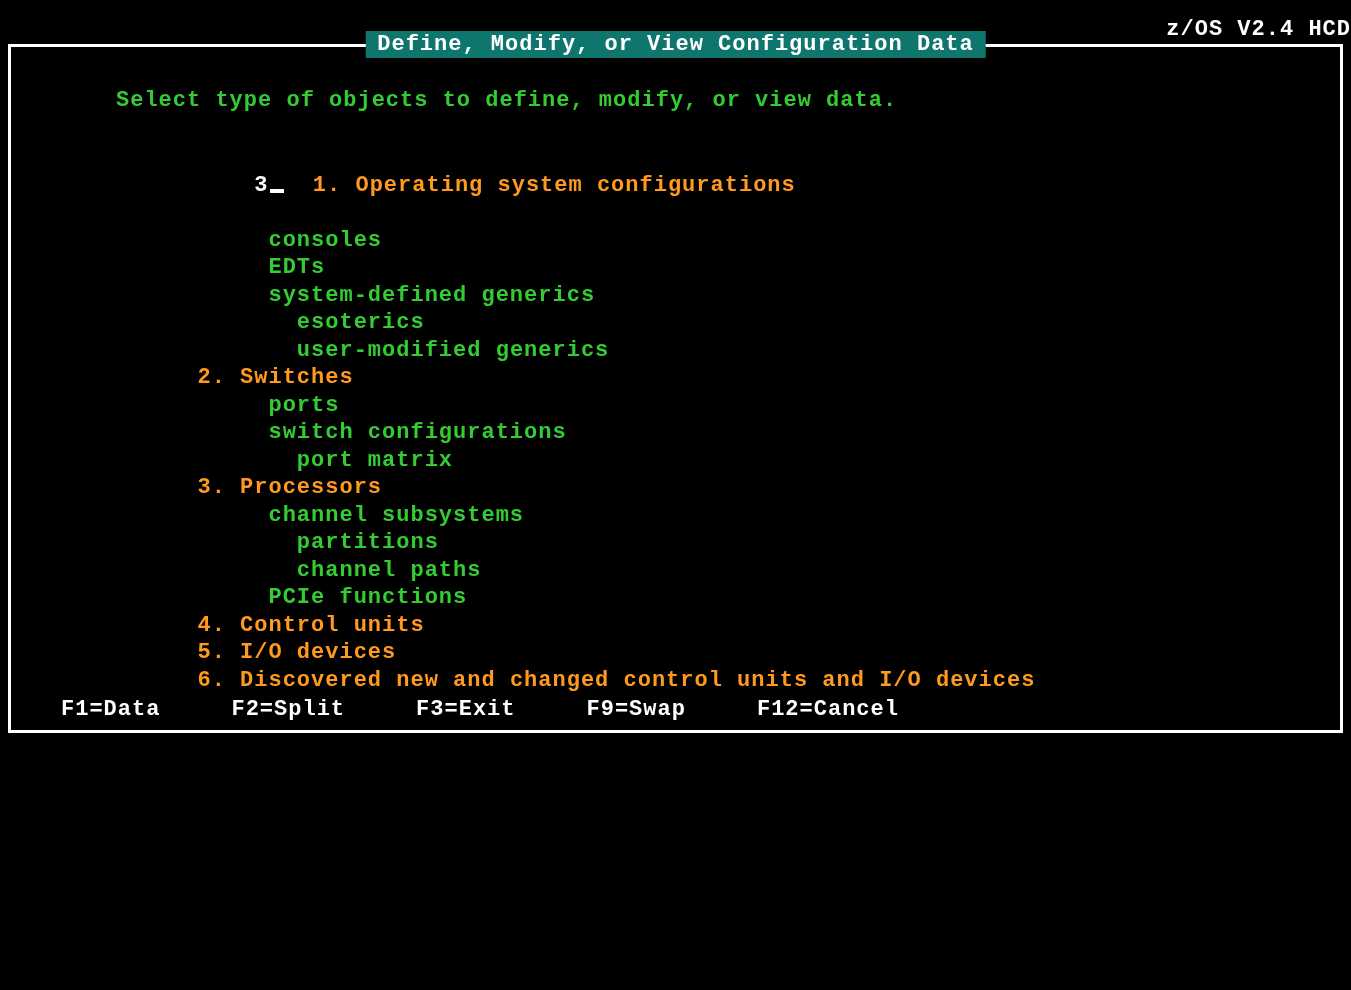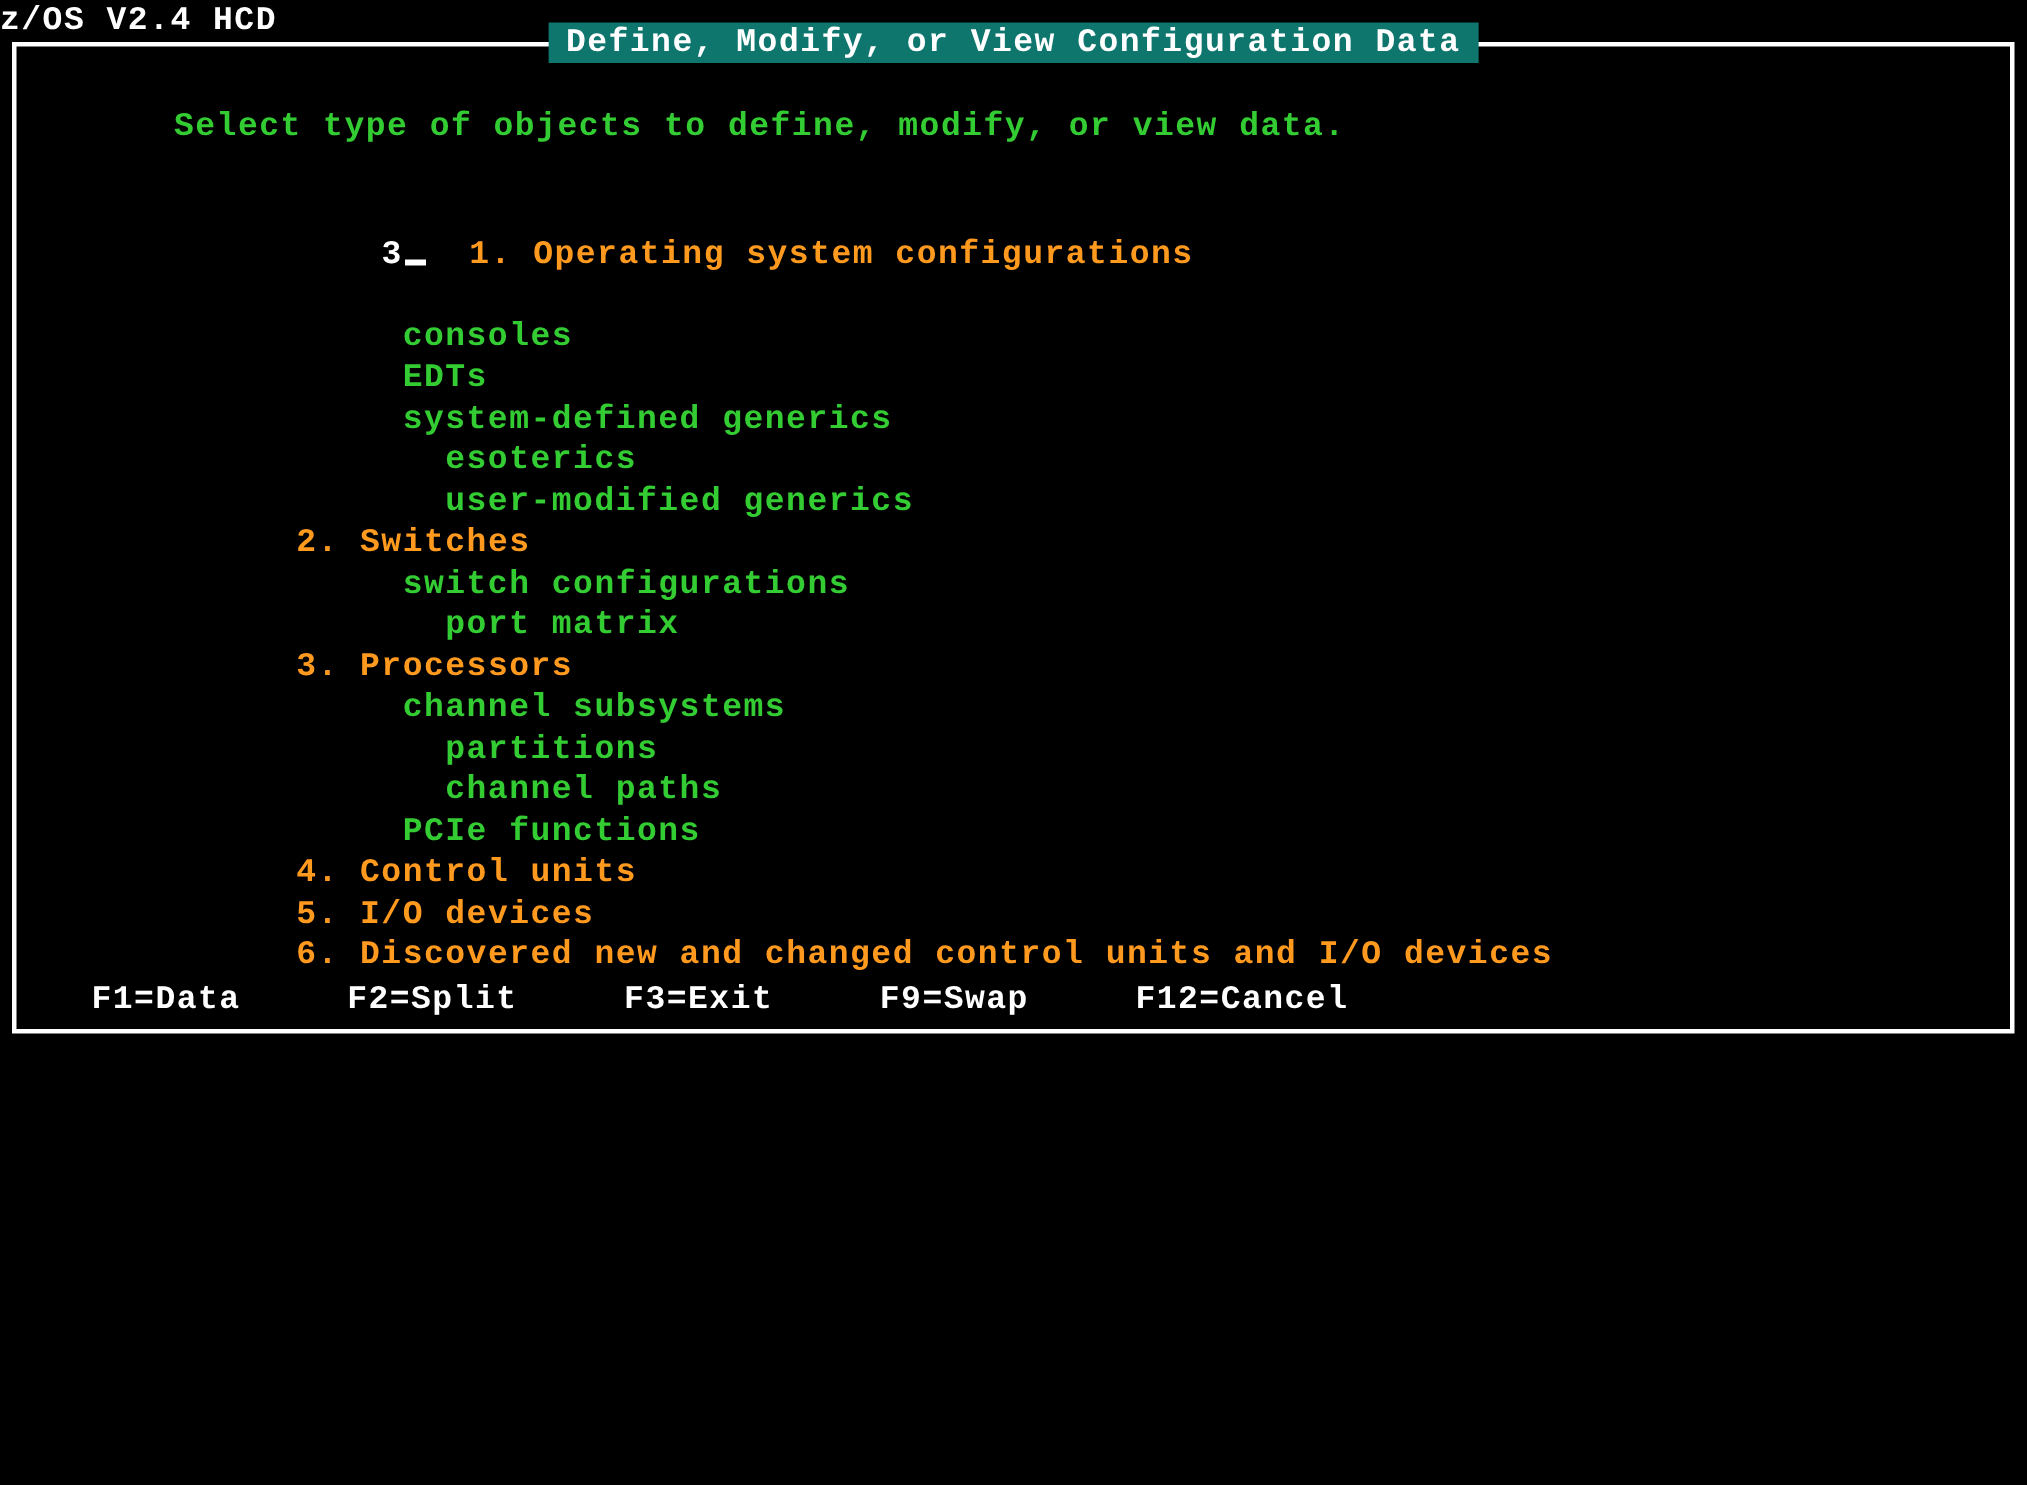--- a/index.html
+++ b/index.html
@@ -9,22 +9,22 @@
       font-weight: bold;
       font-size: 22px;
       letter-spacing: 1px;
       line-height: 1.25;
       width: 1351px;
       height: 990px;
       overflow: hidden;
     }
     .title-top {
       color: #fff;
-      text-align: left;
-      padding-top: 0px;
+      text-align: right;
+      padding-top: 16px;
     }
     .panel {
       border: 3px solid #fff;
       margin: 0 8px 0 8px;
       position: relative;
       padding-bottom: 6px;
     }
     .panel-title {
       position: absolute;
       top: -16px;
@@ -83,20 +83,21 @@
       <div class="row">
         <span class="white">        </span><span class="input-field"><span>3</span><span class="cursor"></span></span><span class="orange">  <span>1.</span> <span>Operating system configurations</span></span>
       </div>
       <div class="row green">                 <span>consoles</span></div>
       <div class="row green">                 <span>EDTs</span></div>
       <div class="row green">                 <span>system-defined generics</span></div>
       <div class="row green">                   <span>esoterics</span></div>
       <div class="row green">                   <span>user-modified generics</span></div>
 
       <div class="row orange">            <span>2.</span> <span>Switches</span></div>
+      <div class="row green">                 <span>ports</span></div>
       <div class="row green">                 <span>switch configurations</span></div>
       <div class="row green">                   <span>port matrix</span></div>
 
       <div class="row orange">            <span>3.</span> <span>Processors</span></div>
       <div class="row green">                 <span>channel subsystems</span></div>
       <div class="row green">                   <span>partitions</span></div>
       <div class="row green">                   <span>channel paths</span></div>
       <div class="row green">                 <span>PCIe functions</span></div>
 
       <div class="row orange">            <span>4.</span> <span>Control units</span></div>

